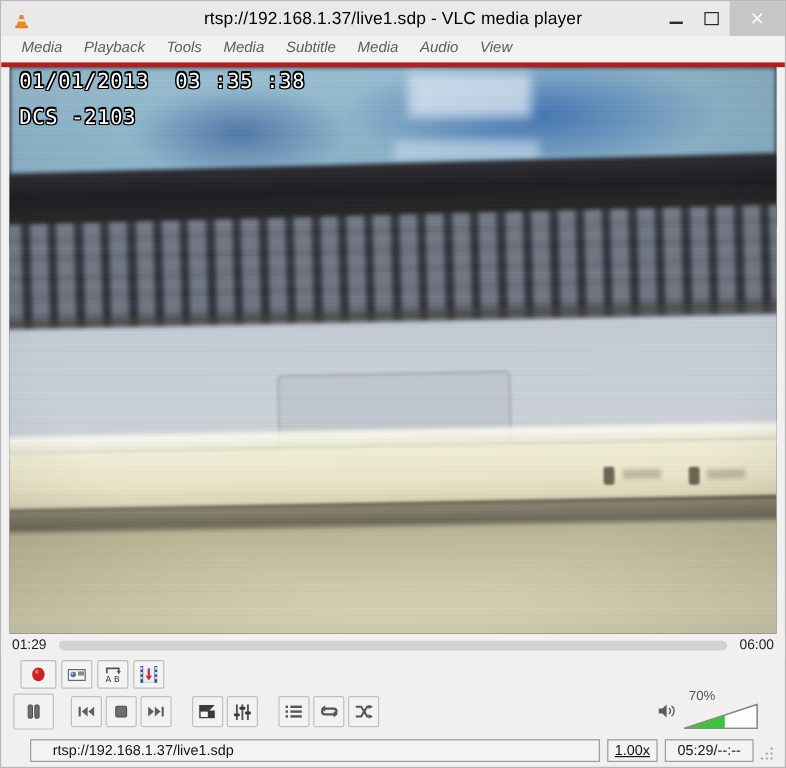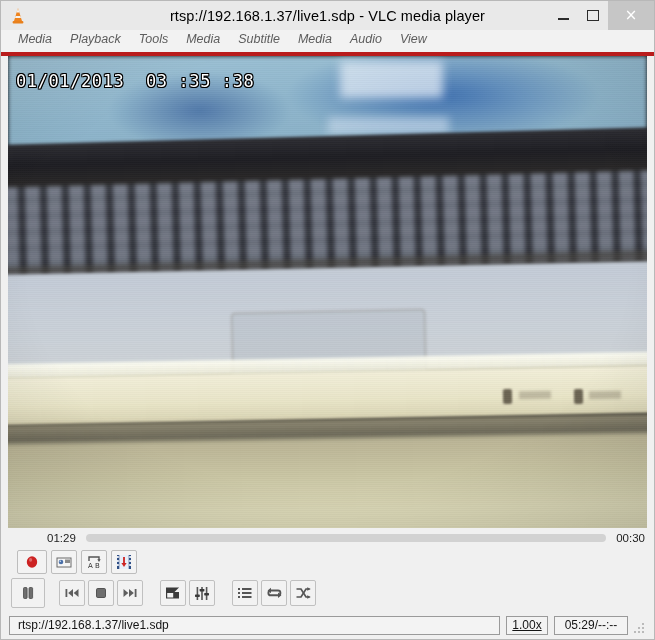--- a/index.html
+++ b/index.html
@@ -241,42 +241,41 @@
   }
   .v-noise {
     position: absolute; inset: 0;
     background-image:
       repeating-linear-gradient(0deg, rgba(255,255,255,0.018) 0 1px, rgba(0,0,0,0.018) 1px 2px);
     pointer-events: none;
   }
 
   .osd {
     position: absolute;
-    left: 8px; top: 13px;
+    left: 8px; top: 0;
     color: #ffffff;
     font-family: "DejaVu Sans Mono", monospace;
     font-size: 17px;
     line-height: 25px;
     letter-spacing: 0.6px;
     text-shadow:
       -1px 0 0 #000, 1px 0 0 #000, 0 -1px 0 #000, 0 1px 0 #000,
       -1px -1px 0 #000, 1px 1px 0 #000, 1px -1px 0 #000, -1px 1px 0 #000;
     white-space: pre;
     pointer-events: none;
   }
 
   
   .seek-row {
     height: 20px;
     display: flex;
     align-items: center;
     padding: 0 9px;
     flex: 0 0 auto;
     background: #f0f0f0;
-    margin-left: 37px;
   }
   .time-label {
     font-size: 11.5px;
     color: #1c1c1c;
     font-family: "Liberation Sans", sans-serif;
   }
   .seek-track {
     flex: 1 1 auto;
     height: 8px;
     margin: 0 10px;
@@ -365,24 +364,25 @@
     flex: 0 0 auto;
     position: relative;
   }
   .url-box {
     flex: 1 1 auto;
     height: 19px;
     border: 1px solid #9a9a9a;
     background: #f3f3f3;
     display: flex;
     align-items: center;
-    padding-left: 8px;
+    padding-left: 18px;
     font-size: 12px;
     color: #141414;
     box-sizing: border-box;
+    margin-left: 16px;
   }
   .rate-box, .time-box {
     height: 19px;
     border: 1px solid #9a9a9a;
     background: #f3f3f3;
     display: flex;
     align-items: center;
     justify-content: center;
     font-size: 12px;
     color: #141414;
@@ -459,26 +459,27 @@
       <div class="v-portlabel1"></div>
       <div class="v-portlabel2"></div>
       <div class="v-port1"></div>
       <div class="v-port2"></div>
       <div class="v-gap"></div>
       <div class="v-desk"></div>
       <div class="v-vignette"></div>
       <div class="v-noise"></div>
     </div>
     <div class="osd">01/01/2013  03 :35 :38</div>
+    <div class="osd" style="top:30px">DCS -2103</div>
   </div>
 
   <div class="seek-row">
     <div class="time-label">01:29</div>
     <div class="seek-track"></div>
-    <div class="time-label">00:30</div>
+    <div class="time-label">06:00</div>
   </div>
 
   <div class="ext-row">
     <div class="tbtn wide">
       <svg width="16" height="16" viewBox="0 0 16 16">
         <ellipse cx="8" cy="8" rx="5.2" ry="5.8" fill="#cc2222"></ellipse>
         <ellipse cx="6.6" cy="5.8" rx="1.6" ry="1.9" fill="#e06a6a"></ellipse>
       </svg>
     </div>
     <div class="tbtn">
@@ -581,20 +582,40 @@
       <div class="cbtn">
         <svg width="16" height="14" viewBox="0 0 16 14">
           <path d="M1.5 3 L6 3 L11 11 L14.5 11" fill="none" stroke="#555" stroke-width="1.7"></path>
           <path d="M1.5 11 L6 11 L11 3 L14.5 3" fill="none" stroke="#555" stroke-width="1.7"></path>
           <polygon points="15.8,3 12.2,1.2 12.2,4.8" fill="#555"></polygon>
           <polygon points="15.8,11 12.2,9.2 12.2,12.8" fill="#555"></polygon>
         </svg>
       </div>
     </div>
 
+    <div class="vol-area">
+      <div class="spk">
+        <svg width="17" height="15" viewBox="0 0 17 15">
+          <polygon points="1,5.5 4,5.5 7.5,2 7.5,13 4,9.5 1,9.5" fill="#5a5a5a"></polygon>
+          <path d="M9.5 5 A3.2 3.2 0 0 1 9.5 10" fill="none" stroke="#5a5a5a" stroke-width="1.2"></path>
+          <path d="M11.6 3.2 A5.4 5.4 0 0 1 11.6 11.8" fill="none" stroke="#5a5a5a" stroke-width="1.2"></path>
+        </svg>
+      </div>
+      <div class="vol-wrap">
+        <div class="vol-pct">70%</div>
+        <svg class="vol-tri" viewBox="0 0 62 22" preserveAspectRatio="none">
+          <polygon points="0,21 61,1 61,21" fill="#fdfdfd" stroke="#8a8a8a" stroke-width="1"></polygon>
+          <clipPath id="volclip">
+              <rect x="0" y="0" width="34" height="22"></rect>
+            </clipPath>
+          <polygon points="0,21 61,1 61,21" fill="#3ec53e" clip-path="url(#volclip)"></polygon>
+          <polygon points="0,21 61,1 61,21" fill="none" stroke="#8a8a8a" stroke-width="1"></polygon>
+        </svg>
+      </div>
+    </div>
   </div>
 
   <div class="status-row">
     <div class="url-box">rtsp://192.168.1.37/live1.sdp</div>
     <div class="rate-box">1.00x</div>
     <div class="time-box">05:29/--:--</div>
     <div class="grip">
       <i style="left:8px;top:0"></i>
       <i style="left:4px;top:4px"></i>
         <i style="left:8px;top:4px"></i>

